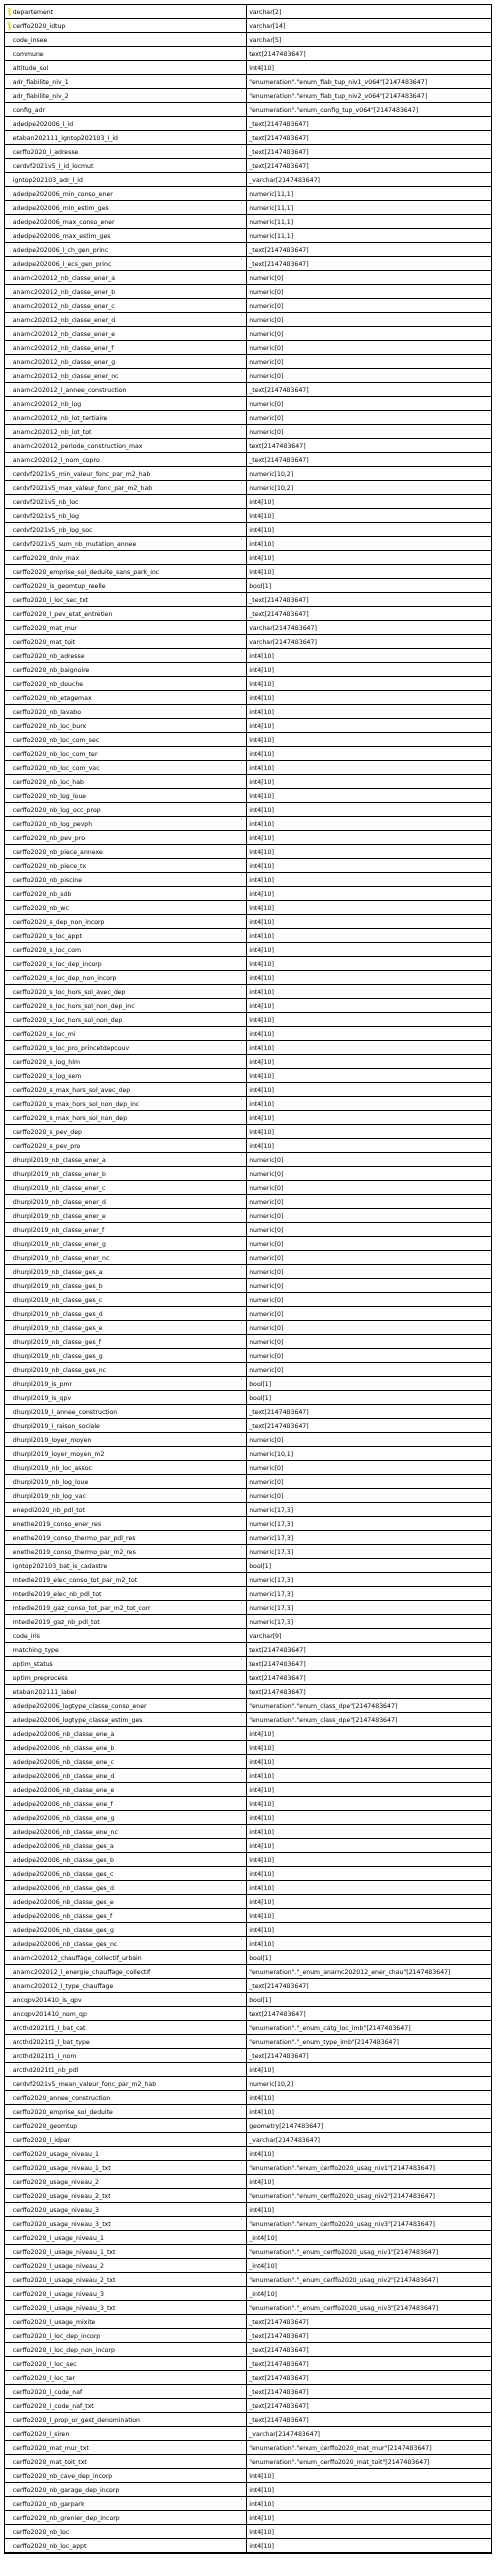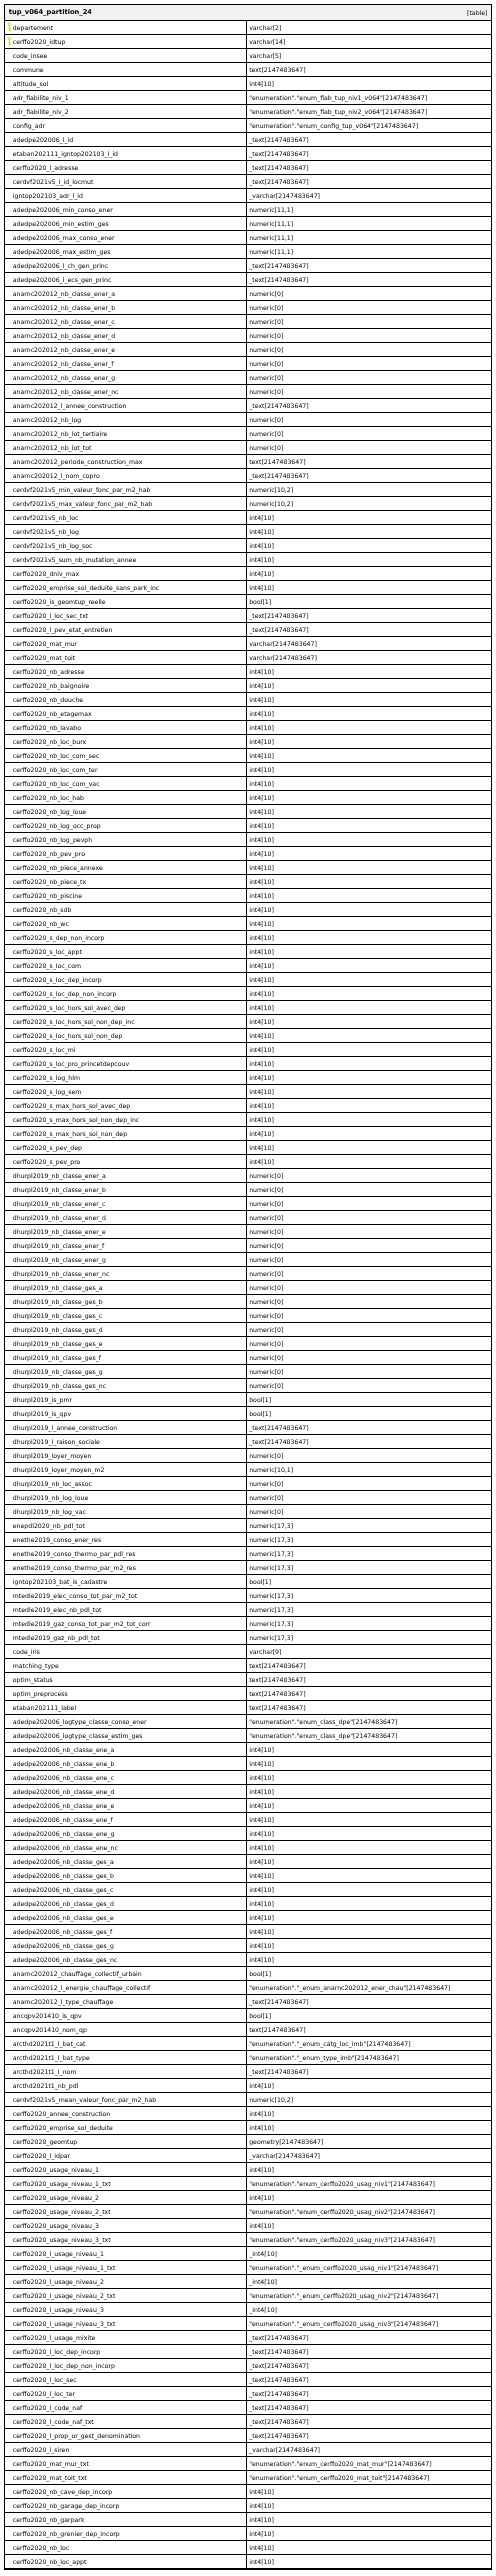--- a/index.html
+++ b/index.html
@@ -24,24 +24,20 @@
   .cell-type {
     flex:1; display:flex; align-items:center; padding-left:2.1px; padding-right:2.1px;
     font-size:6.2px; overflow:hidden; white-space:nowrap;
   }
 </style>
 </head>
 <body>
 
 <div class="wrap">
   <div class="tbl">
-    <div class="hdr">
-      <span class="title">tup_v064_partition_24</span>
-      <span class="badge">[table]</span>
-    </div>
     <div id="rows">
   <div class="row">
     <div class="cell-name">
       <span class="key">
         <svg width="4.6" height="8.8" viewBox="0 0 9 17">
           <circle cx="4.5" cy="3.4" r="2.5" fill="none" stroke="currentColor" stroke-width="1.8"></circle>
           <line x1="4.5" y1="5.9" x2="4.5" y2="16.2" stroke="currentColor" stroke-width="1.8"></line>
           <line x1="4.5" y1="11.6" x2="7.8" y2="11.6" stroke="currentColor" stroke-width="1.6"></line>
           <line x1="4.5" y1="15.2" x2="7.8" y2="15.2" stroke="currentColor" stroke-width="1.6"></line>
         </svg>

